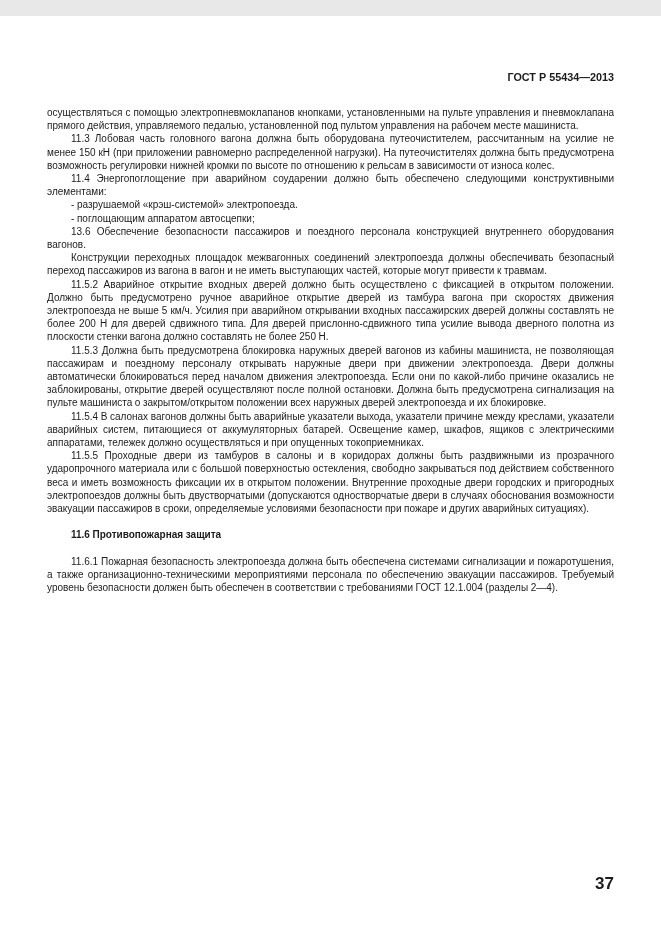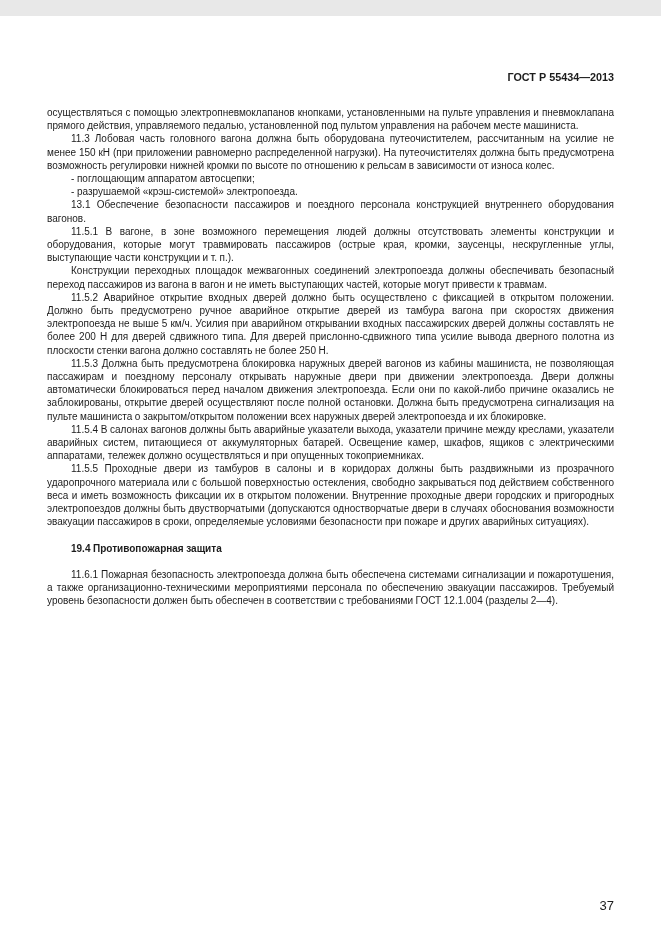--- a/index.html
+++ b/index.html
@@ -40,41 +40,42 @@
     text-indent: 24px;
   }
   .para.heading {
     font-weight: bold;
     text-align: left;
     margin: 13px 0 13px 0;
   }
   .page-number {
     position: absolute;
     right: 47px;
-    top: 883px;
-    font-size: 13px;
+    top: 861px;
+    font-size: 17px;
     line-height: 13px;
+    font-weight: bold;
   }
 </style>
 </head>
 <body>
 
 <div class="page">
   <div class="doc-header">ГОСТ Р 55434—2013</div>
 
   <div class="doc-body">
       <p class="para">осуществляться с помощью электропневмоклапанов кнопками, установленными на пульте управления и пневмоклапана прямого действия, управляемого педалью, установленной под пультом управления на рабочем месте машиниста.</p>
       <p class="para indent">11.3 Лобовая часть головного вагона должна быть оборудована путеочистителем, рассчитанным на усилие не менее 150 кН (при приложении равномерно распределенной нагрузки). На путеочистителях должна быть предусмотрена возможность регулировки нижней кромки по высоте по отношению к рельсам в зависимости от износа колес.</p>
+      <p class="para indent">11.4 Энергопоглощение при аварийном соударении должно быть обеспечено следующими конструктивными элементами:</p>
+      <p class="para indent">- разрушаемой «крэш-системой» электропоезда.</p>
       <p class="para indent">- поглощающим аппаратом автосцепки;</p>
-      <p class="para indent">- разрушаемой «крэш-системой» электропоезда.</p>
-      <p class="para indent">13.1 Обеспечение безопасности пассажиров и поездного персонала конструкцией внутреннего оборудования вагонов.</p>
-      <p class="para indent">11.5.1 В вагоне, в зоне возможного перемещения людей должны отсутствовать элементы конструкции и оборудования, которые могут травмировать пассажиров (острые края, кромки, заусенцы, нескругленные углы, выступающие части конструкции и т. п.).</p>
+      <p class="para indent">13.6 Обеспечение безопасности пассажиров и поездного персонала конструкцией внутреннего оборудования вагонов.</p>
       <p class="para indent">Конструкции переходных площадок межвагонных соединений электропоезда должны обеспечивать безопасный переход пассажиров из вагона в вагон и не иметь выступающих частей, которые могут привести к травмам.</p>
       <p class="para indent">11.5.2 Аварийное открытие входных дверей должно быть осуществлено с фиксацией в открытом положении. Должно быть предусмотрено ручное аварийное открытие дверей из тамбура вагона при скоростях движения электропоезда не выше 5 км/ч. Усилия при аварийном открывании входных пассажирских дверей должны составлять не более 200 Н для дверей сдвижного типа. Для дверей прислонно-сдвижного типа усилие вывода дверного полотна из плоскости стенки вагона должно составлять не более 250 Н.</p>
       <p class="para indent">11.5.3 Должна быть предусмотрена блокировка наружных дверей вагонов из кабины машиниста, не позволяющая пассажирам и поездному персоналу открывать наружные двери при движении электропоезда. Двери должны автоматически блокироваться перед началом движения электропоезда. Если они по какой-либо причине оказались не заблокированы, открытие дверей осуществляют после полной остановки. Должна быть предусмотрена сигнализация на пульте машиниста о закрытом/открытом положении всех наружных дверей электропоезда и их блокировке.</p>
       <p class="para indent">11.5.4 В салонах вагонов должны быть аварийные указатели выхода, указатели причине между креслами, указатели аварийных систем, питающиеся от аккумуляторных батарей. Освещение камер, шкафов, ящиков с электрическими аппаратами, тележек должно осуществляться и при опущенных токоприемниках.</p>
       <p class="para indent">11.5.5 Проходные двери из тамбуров в салоны и в коридорах должны быть раздвижными из прозрачного ударопрочного материала или с большой поверхностью остекления, свободно закрываться под действием собственного веса и иметь возможность фиксации их в открытом положении. Внутренние проходные двери городских и пригородных электропоездов должны быть двустворчатыми (допускаются одностворчатые двери в случаях обоснования возможности эвакуации пассажиров в сроки, определяемые условиями безопасности при пожаре и других аварийных ситуациях).</p>
-      <p class="para indent heading">19.4 Противопожарная защита</p>
+      <p class="para indent heading">11.6 Противопожарная защита</p>
       <p class="para indent">11.6.1 Пожарная безопасность электропоезда должна быть обеспечена системами сигнализации и пожаротушения, а также организационно-техническими мероприятиями персонала по обеспечению эвакуации пассажиров. Требуемый уровень безопасности должен быть обеспечен в соответствии с требованиями ГОСТ 12.1.004 (разделы 2—4).</p>
     </div>
 
   <div class="page-number">37</div>
 </div>
 
 </body></html>

